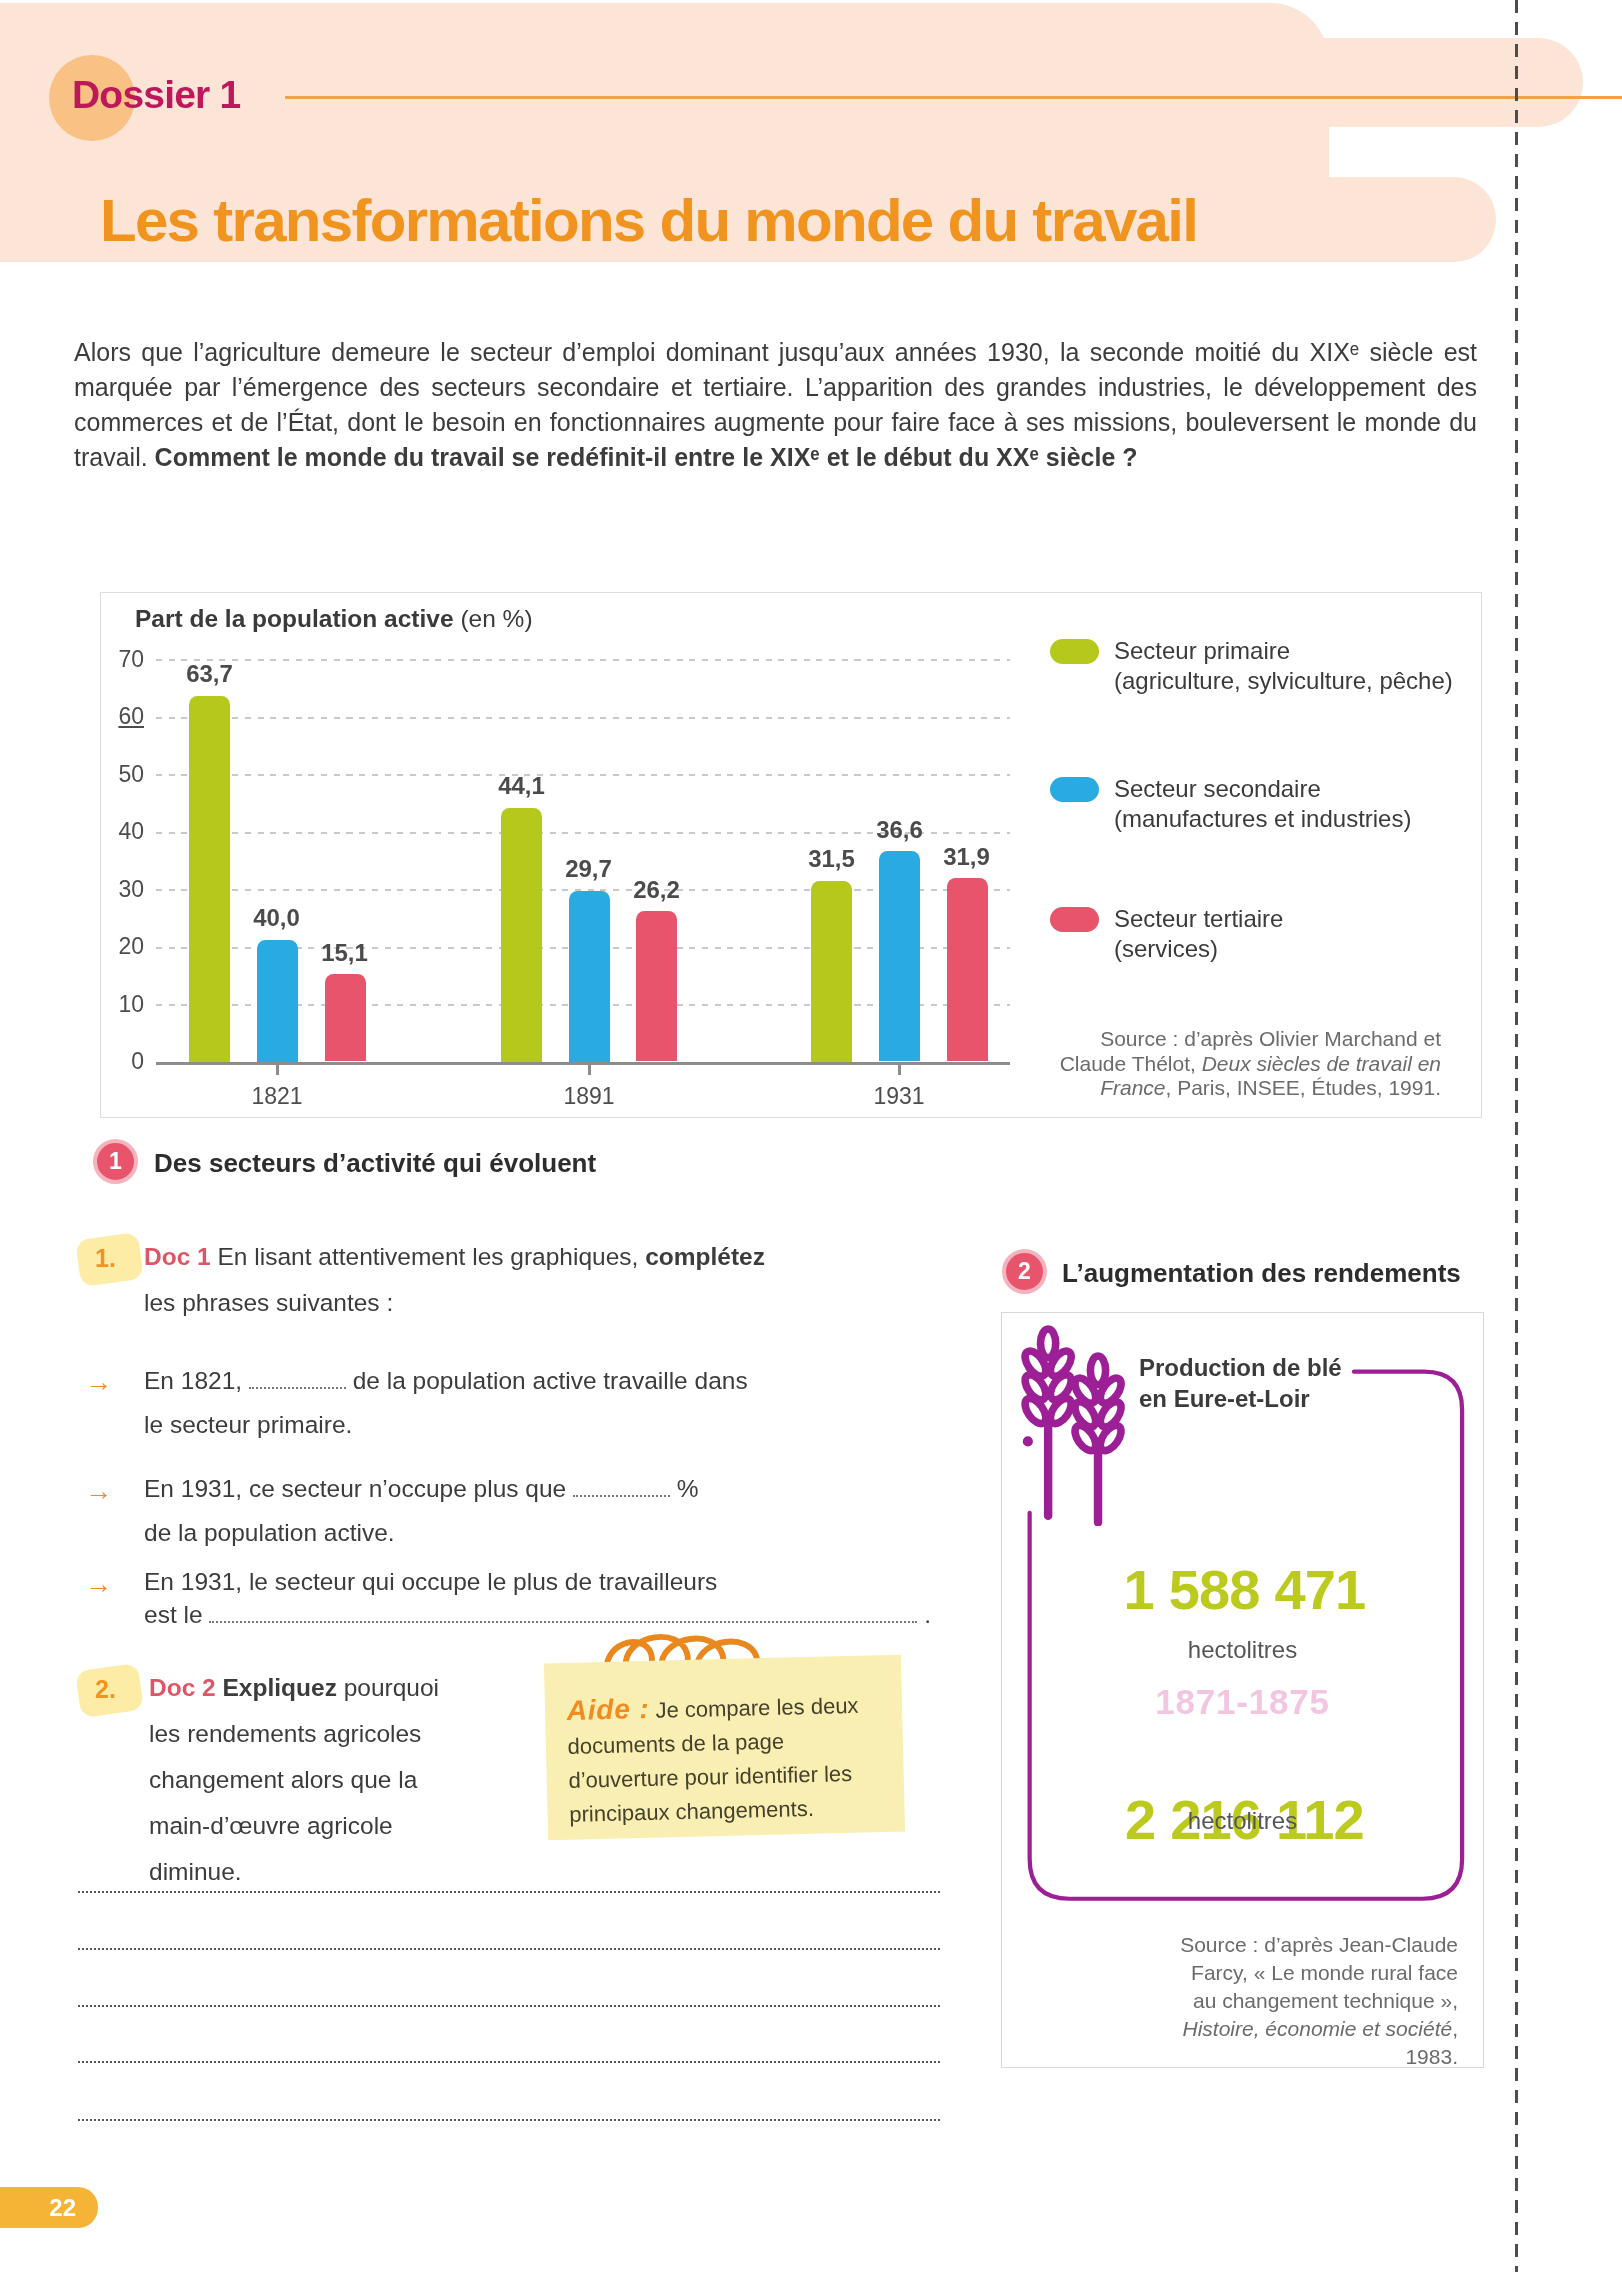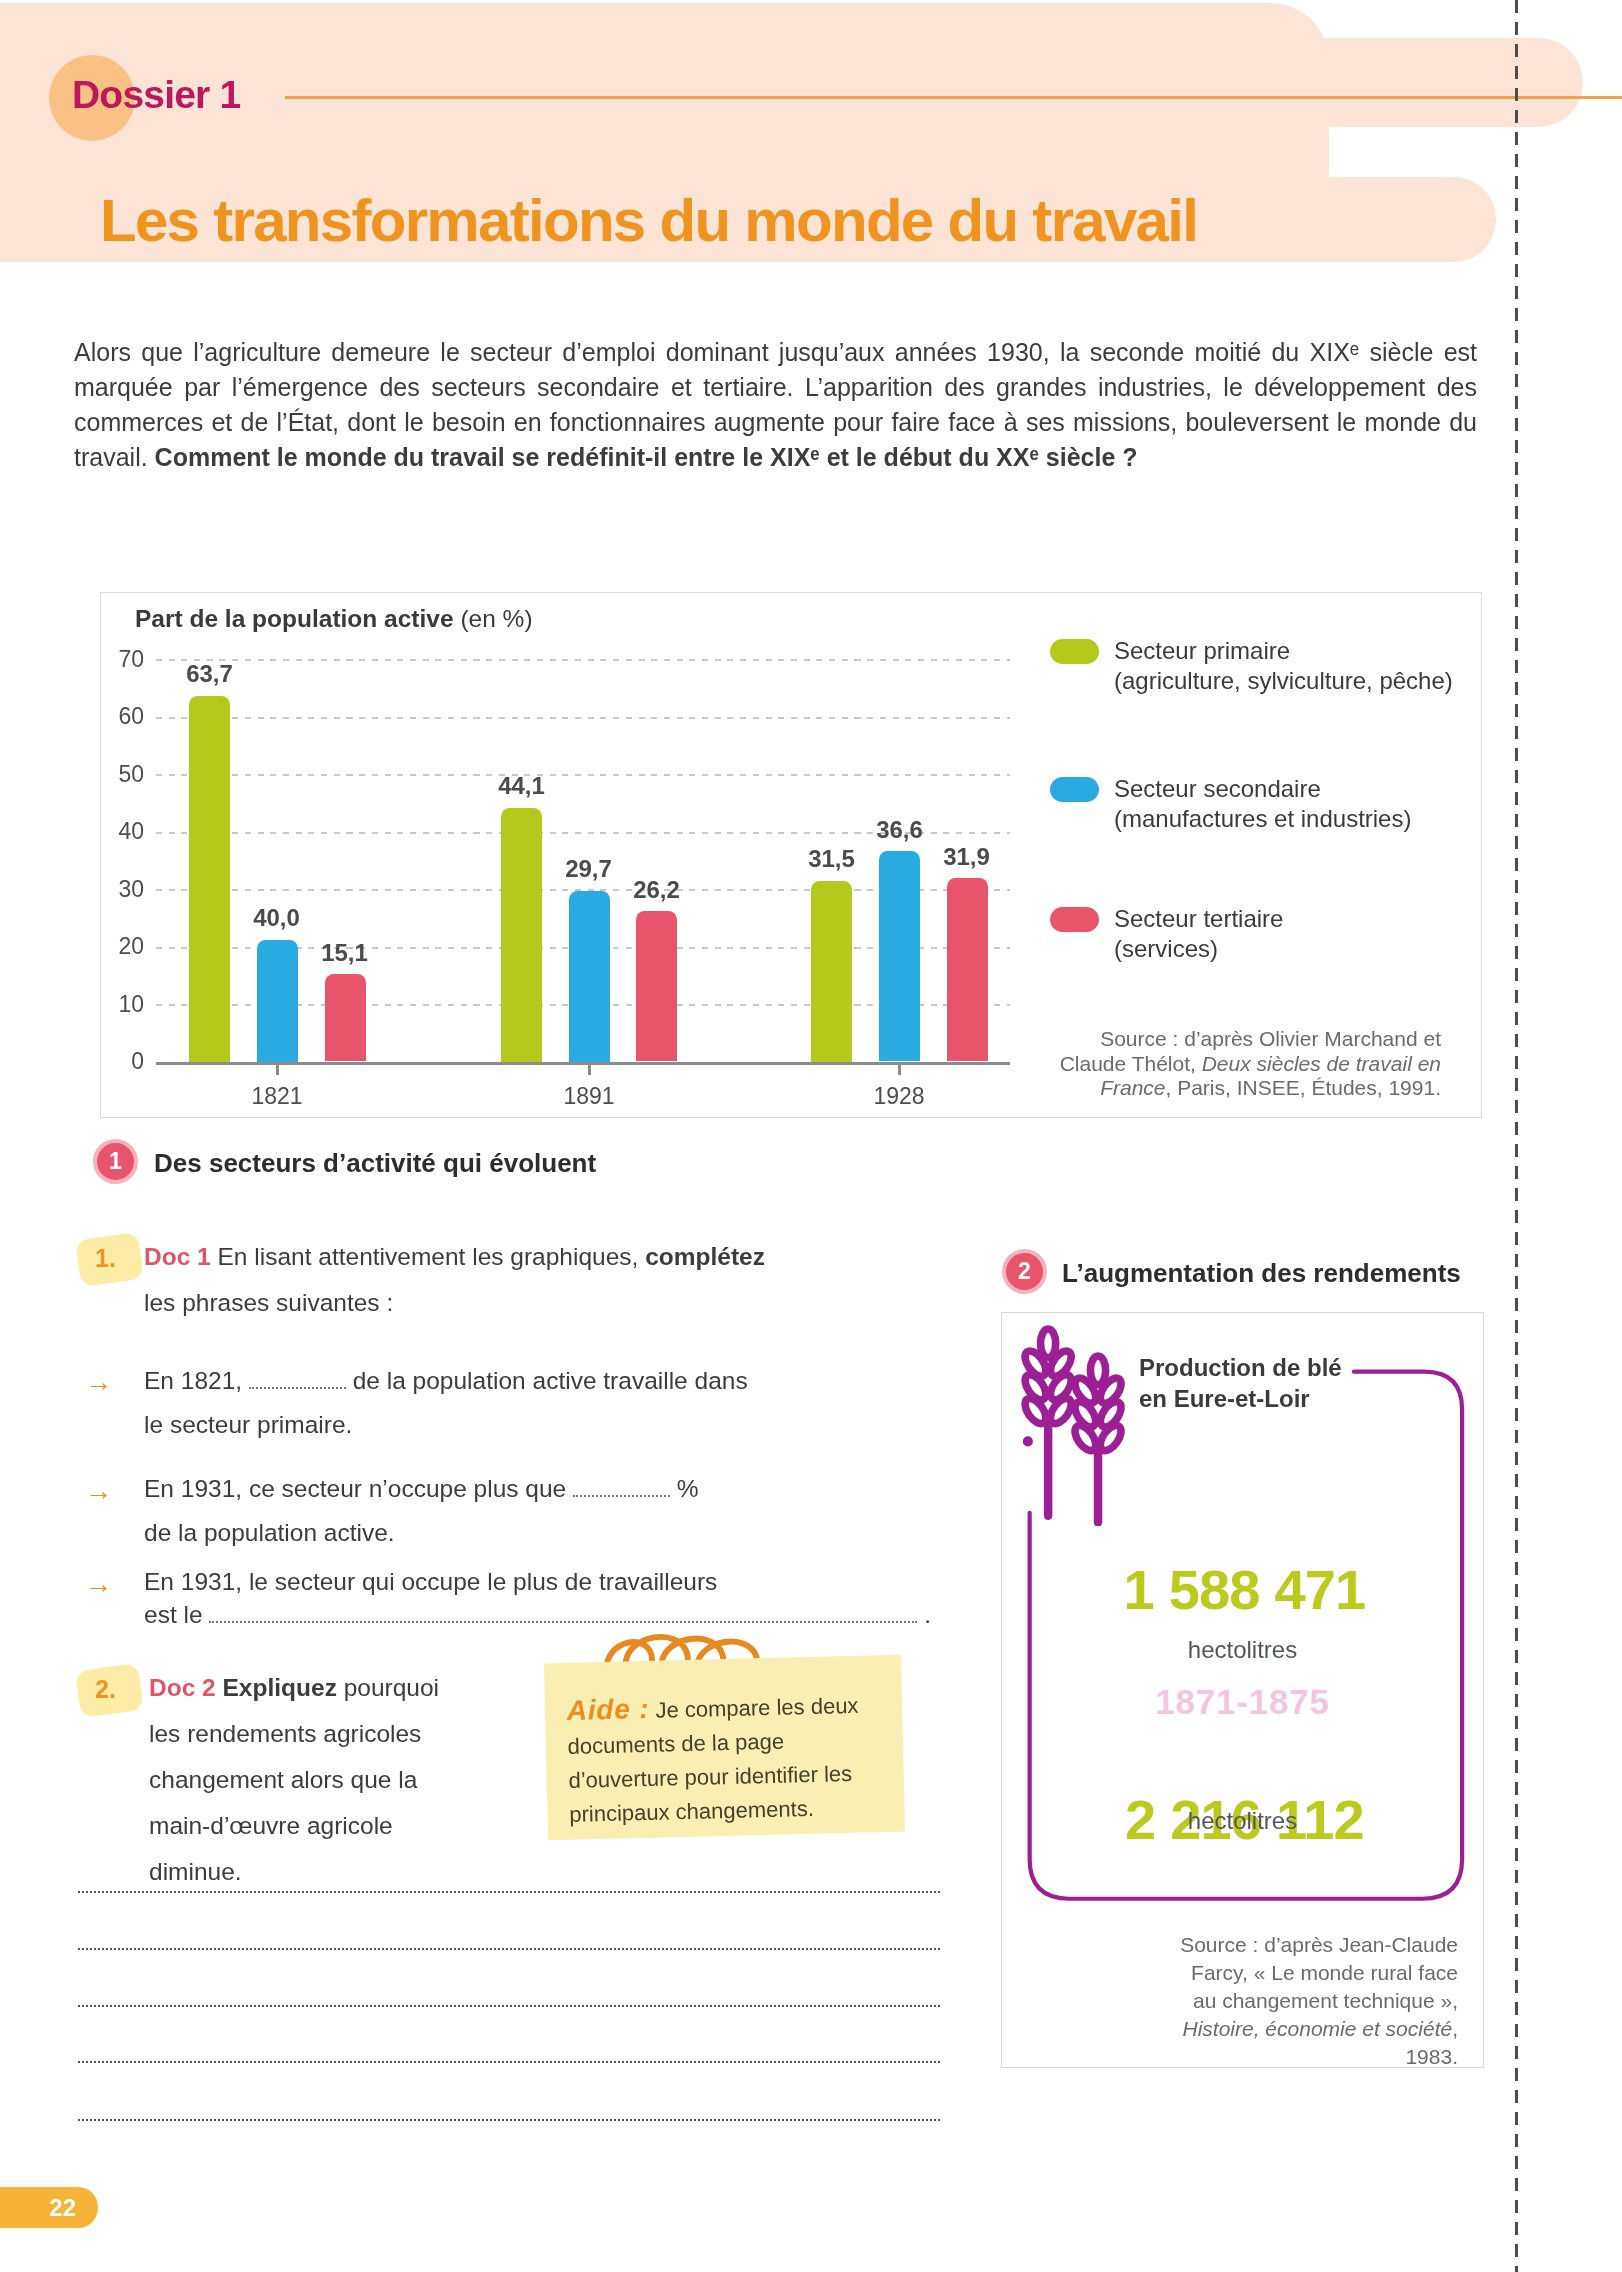--- a/index.html
+++ b/index.html
@@ -97,21 +97,21 @@
       <div class="abs ytick" style="left:85px;top:991px;">10</div>
       <div class="abs grid-line" style="left:156px;top:947px;width:854px;"></div>
       <div class="abs ytick" style="left:85px;top:933px;">20</div>
       <div class="abs grid-line" style="left:156px;top:889px;width:854px;"></div>
       <div class="abs ytick" style="left:85px;top:876px;">30</div>
       <div class="abs grid-line" style="left:156px;top:832px;width:854px;"></div>
       <div class="abs ytick" style="left:85px;top:818px;">40</div>
       <div class="abs grid-line" style="left:156px;top:774px;width:854px;"></div>
       <div class="abs ytick" style="left:85px;top:761px;">50</div>
       <div class="abs grid-line" style="left:156px;top:717px;width:854px;"></div>
-      <div class="abs ytick" style="left:85px;top:703px;">60</div>
+      <div class="abs ytick" style="left:85px;top:703px;text-decoration:underline;">60</div>
       <div class="abs grid-line" style="left:156px;top:659px;width:854px;"></div>
       <div class="abs ytick" style="left:85px;top:646px;">70</div>
       <div class="abs bar" style="left:189px;top:696px;width:41px;height:366px;background:#b5c91d;"></div>
       <div class="abs bar-label" style="left:159px;top:660px;">63,7</div>
       <div class="abs bar" style="left:501px;top:808px;width:41px;height:254px;background:#b5c91d;"></div>
       <div class="abs bar-label" style="left:471px;top:772px;">44,1</div>
       <div class="abs bar" style="left:811px;top:881px;width:41px;height:181px;background:#b5c91d;"></div>
       <div class="abs bar-label" style="left:781px;top:845px;">31,5</div>
       <div class="abs bar" style="left:257px;top:940px;width:41px;height:122px;background:#29abe2;"></div>
       <div class="abs bar-label" style="left:226px;top:904px;">40,0</div>
@@ -123,21 +123,21 @@
       <div class="abs bar-label" style="left:294px;top:939px;">15,1</div>
       <div class="abs bar" style="left:636px;top:911px;width:41px;height:150px;background:#e8546b;"></div>
       <div class="abs bar-label" style="left:606px;top:876px;">26,2</div>
       <div class="abs bar" style="left:947px;top:878px;width:41px;height:183px;background:#e8546b;"></div>
       <div class="abs bar-label" style="left:916px;top:843px;">31,9</div>
       <div class="abs xtick" style="left:276px;top:1063px;"></div>
       <div class="abs xlabel" style="left:218px;top:1083px;">1821</div>
       <div class="abs xtick" style="left:588px;top:1063px;"></div>
       <div class="abs xlabel" style="left:530px;top:1083px;">1891</div>
       <div class="abs xtick" style="left:898px;top:1063px;"></div>
-      <div class="abs xlabel" style="left:840px;top:1083px;">1928</div>
+      <div class="abs xlabel" style="left:840px;top:1083px;">1931</div>
     </div>
 
   <div class="abs legend-item" style="left:1050px;top:636px;">
     <span class="legend-swatch" style="background: rgb(181, 201, 29);"></span>
     <span class="legend-text"><span>Secteur primaire</span><br>
     <span>(agriculture, sylviculture, pêche)</span></span>
   </div>
   <div class="abs legend-item" style="left:1050px;top:774px;">
     <span class="legend-swatch" style="background: rgb(41, 171, 226);"></span>
     <span class="legend-text"><span>Secteur secondaire</span><br>

